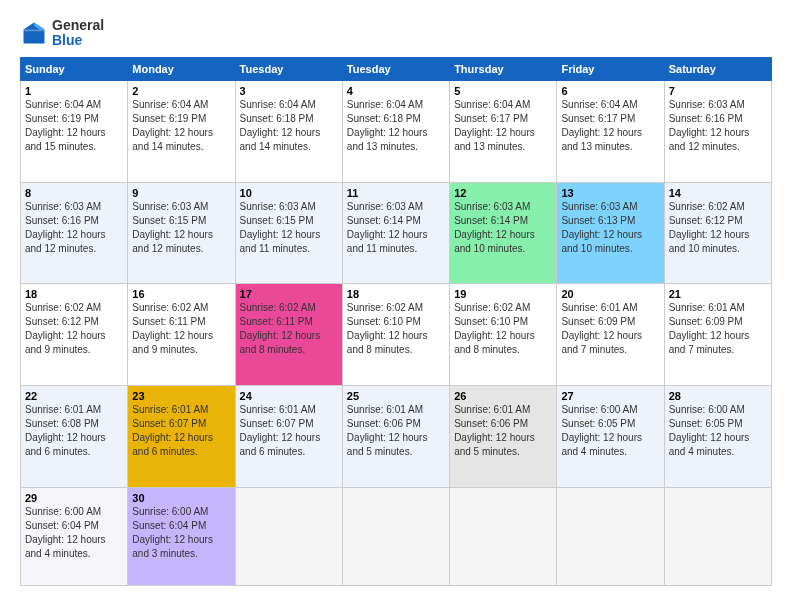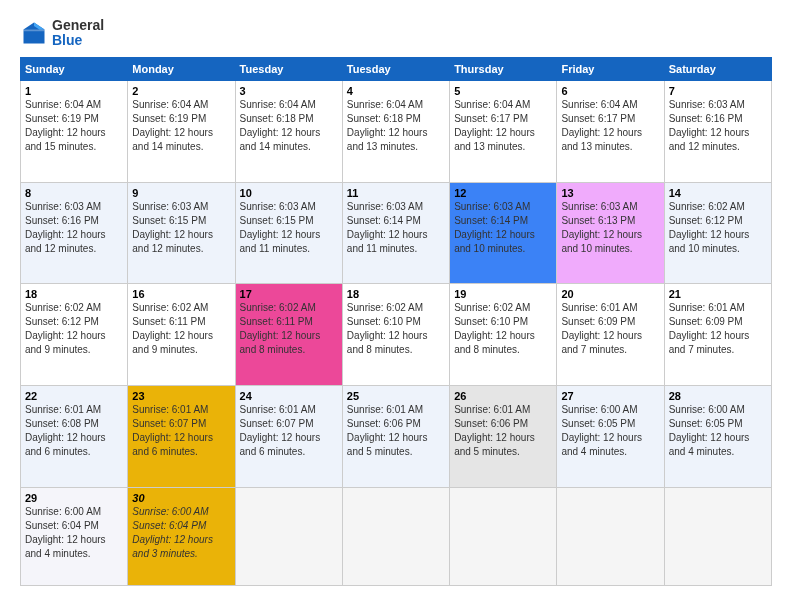--- a/index.html
+++ b/index.html
@@ -208,28 +208,28 @@
 Daylight: 12 hours
 and 11 minutes.</div>
           </td>
           <td style="background: rgb(238, 243, 251);">
             <span class="day-num">11</span>
             <div class="day-info" style="white-space: pre-line;">Sunrise: 6:03 AM
 Sunset: 6:14 PM
 Daylight: 12 hours
 and 11 minutes.</div>
           </td>
-          <td style="background: #3b82f6;">
+          <td style="background: #86efac;">
             <span class="day-num">12</span>
             <div class="day-info" style="white-space: pre-line;">Sunrise: 6:03 AM
 Sunset: 6:14 PM
 Daylight: 12 hours
 and 10 minutes.</div>
           </td>
-          <td style="background: #f0abfc;">
+          <td style="background: #7dd3fc;">
             <span class="day-num">13</span>
             <div class="day-info" style="white-space: pre-line;">Sunrise: 6:03 AM
 Sunset: 6:13 PM
 Daylight: 12 hours
 and 10 minutes.</div>
           </td>
           <td style="background: rgb(238, 243, 251);">
             <span class="day-num">14</span>
             <div class="day-info" style="white-space: pre-line;">Sunrise: 6:02 AM
 Sunset: 6:12 PM
@@ -340,21 +340,21 @@
           </td>
         </tr>
         <tr>
           <td style="background: rgb(245, 245, 250);">
             <span class="day-num">29</span>
             <div class="day-info" style="white-space: pre-line;">Sunrise: 6:00 AM
 Sunset: 6:04 PM
 Daylight: 12 hours
 and 4 minutes.</div>
           </td>
-          <td style="background: #eab308; font-style: italic;">
+          <td style="background: #c4b5fd;">
             <span class="day-num">30</span>
             <div class="day-info" style="white-space: pre-line;">Sunrise: 6:00 AM
 Sunset: 6:04 PM
 Daylight: 12 hours
 and 3 minutes.</div>
           </td>
           <td class="empty-cell" style="background: rgb(245, 245, 245);"></td>
           <td class="empty-cell" style="background: rgb(245, 245, 245);"></td>
           <td class="empty-cell" style="background: rgb(245, 245, 245);"></td>
           <td class="empty-cell" style="background: rgb(245, 245, 245);"></td>

